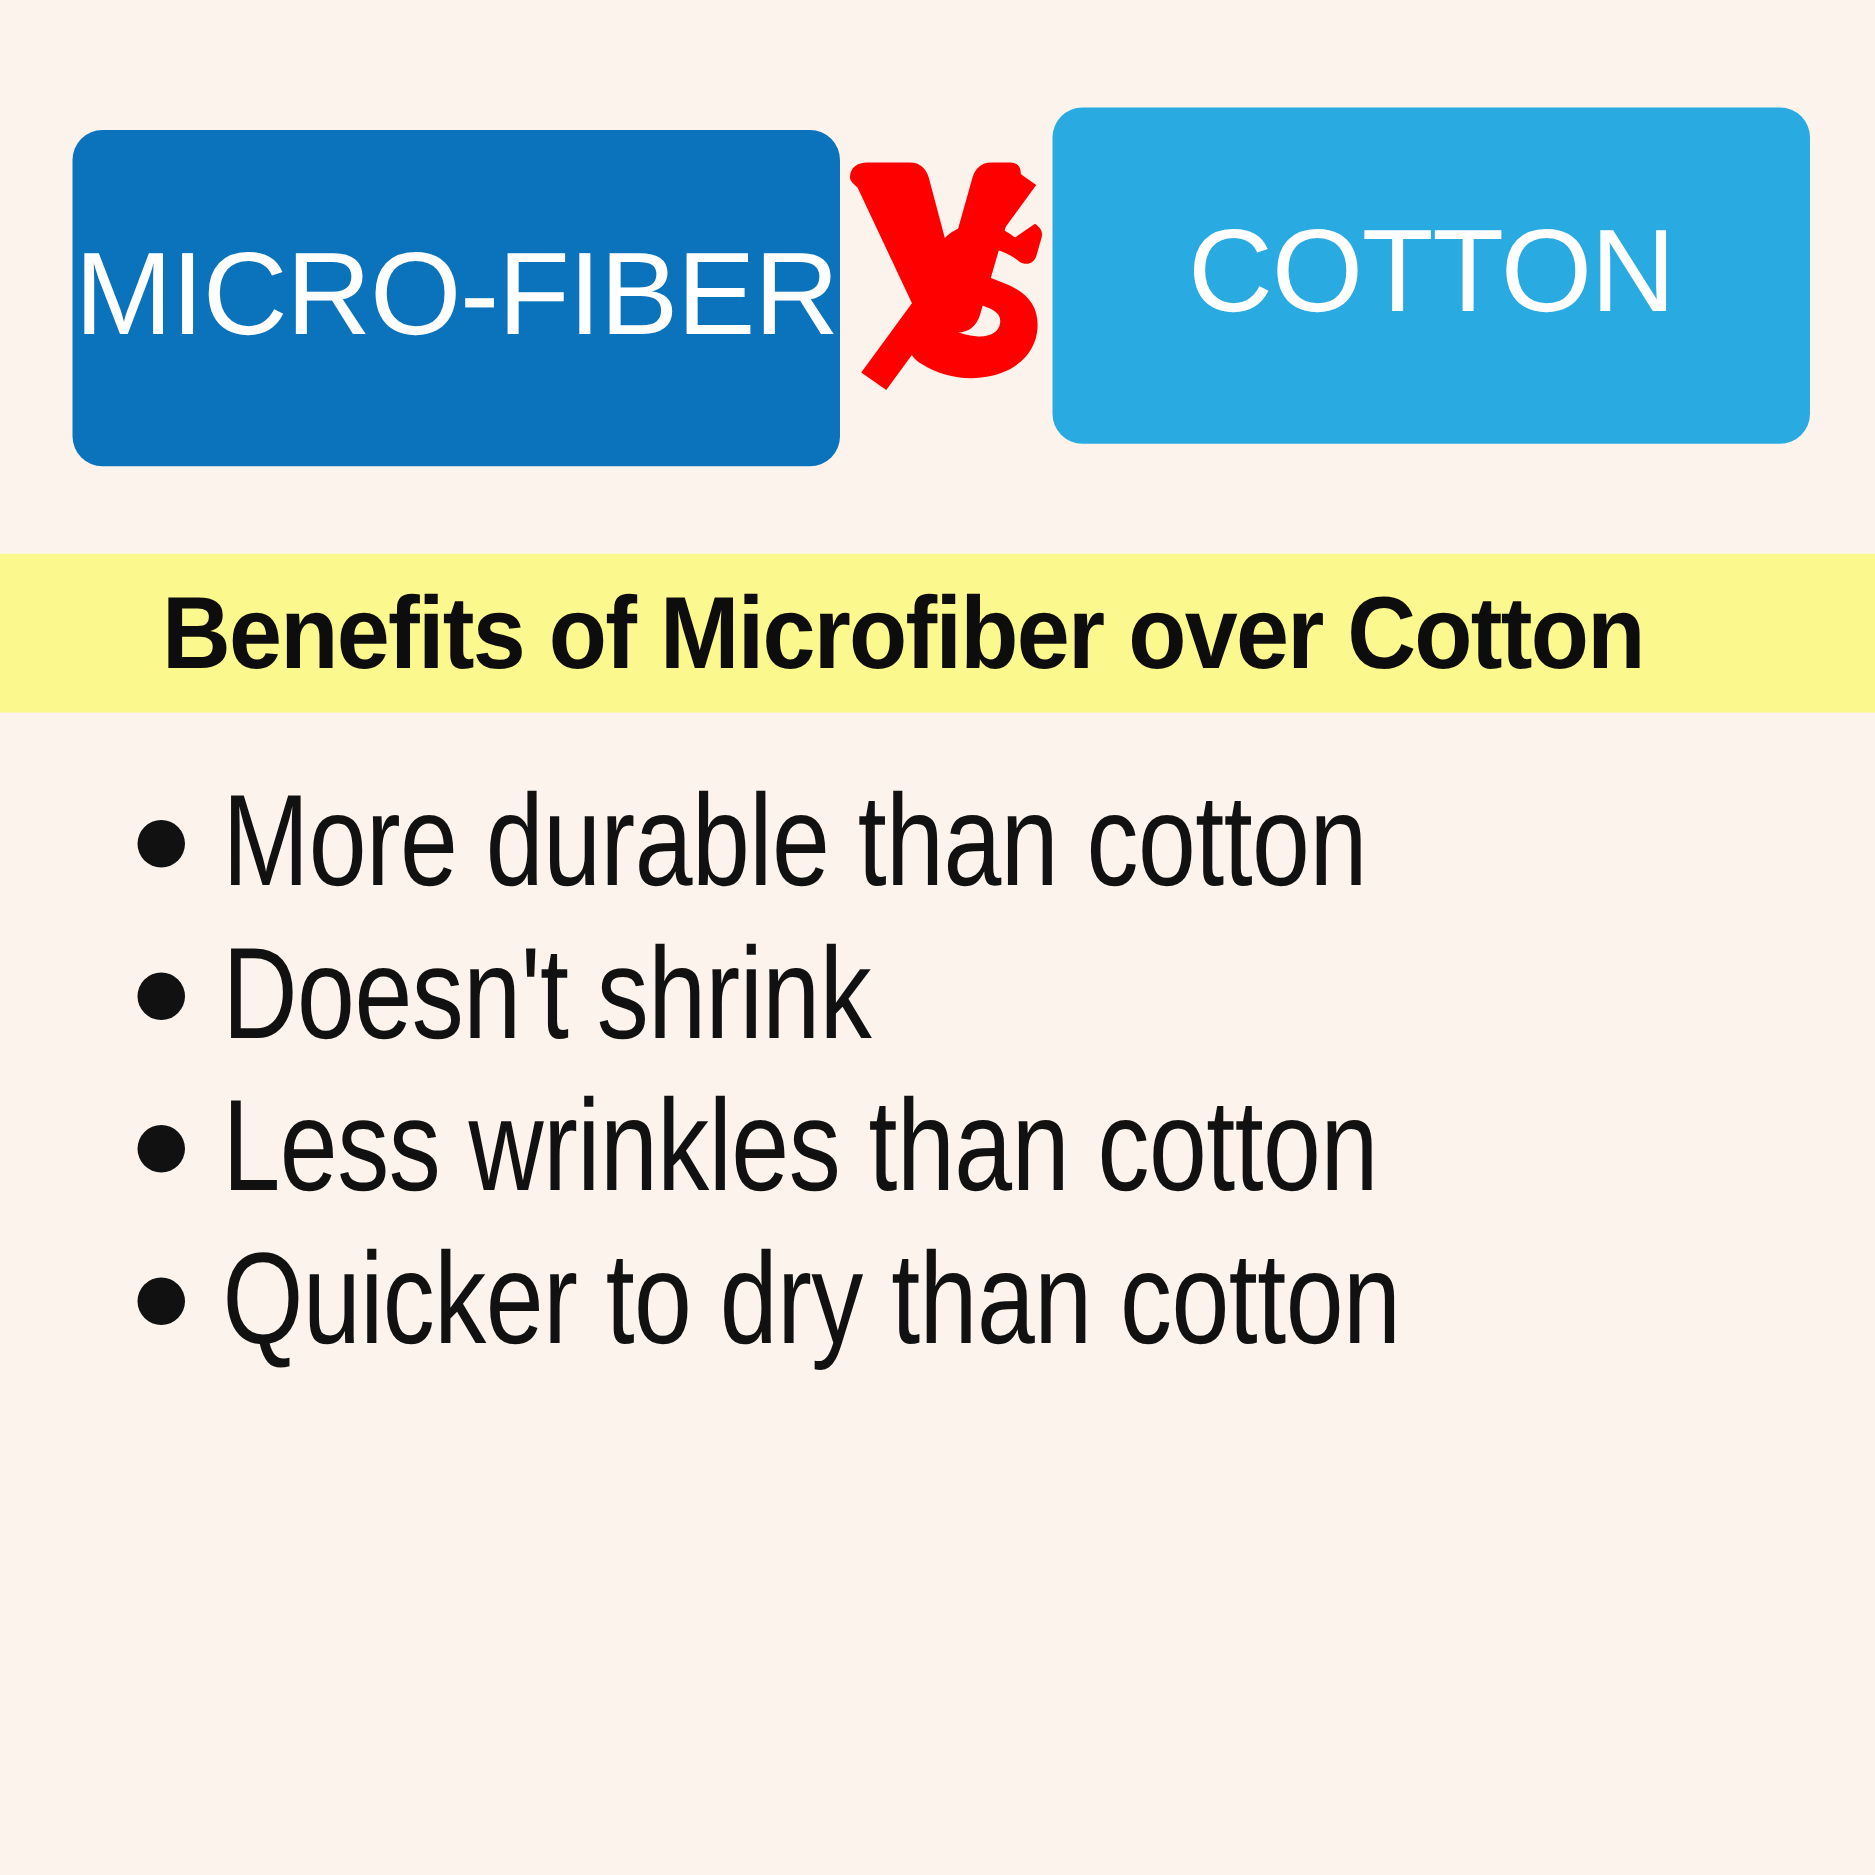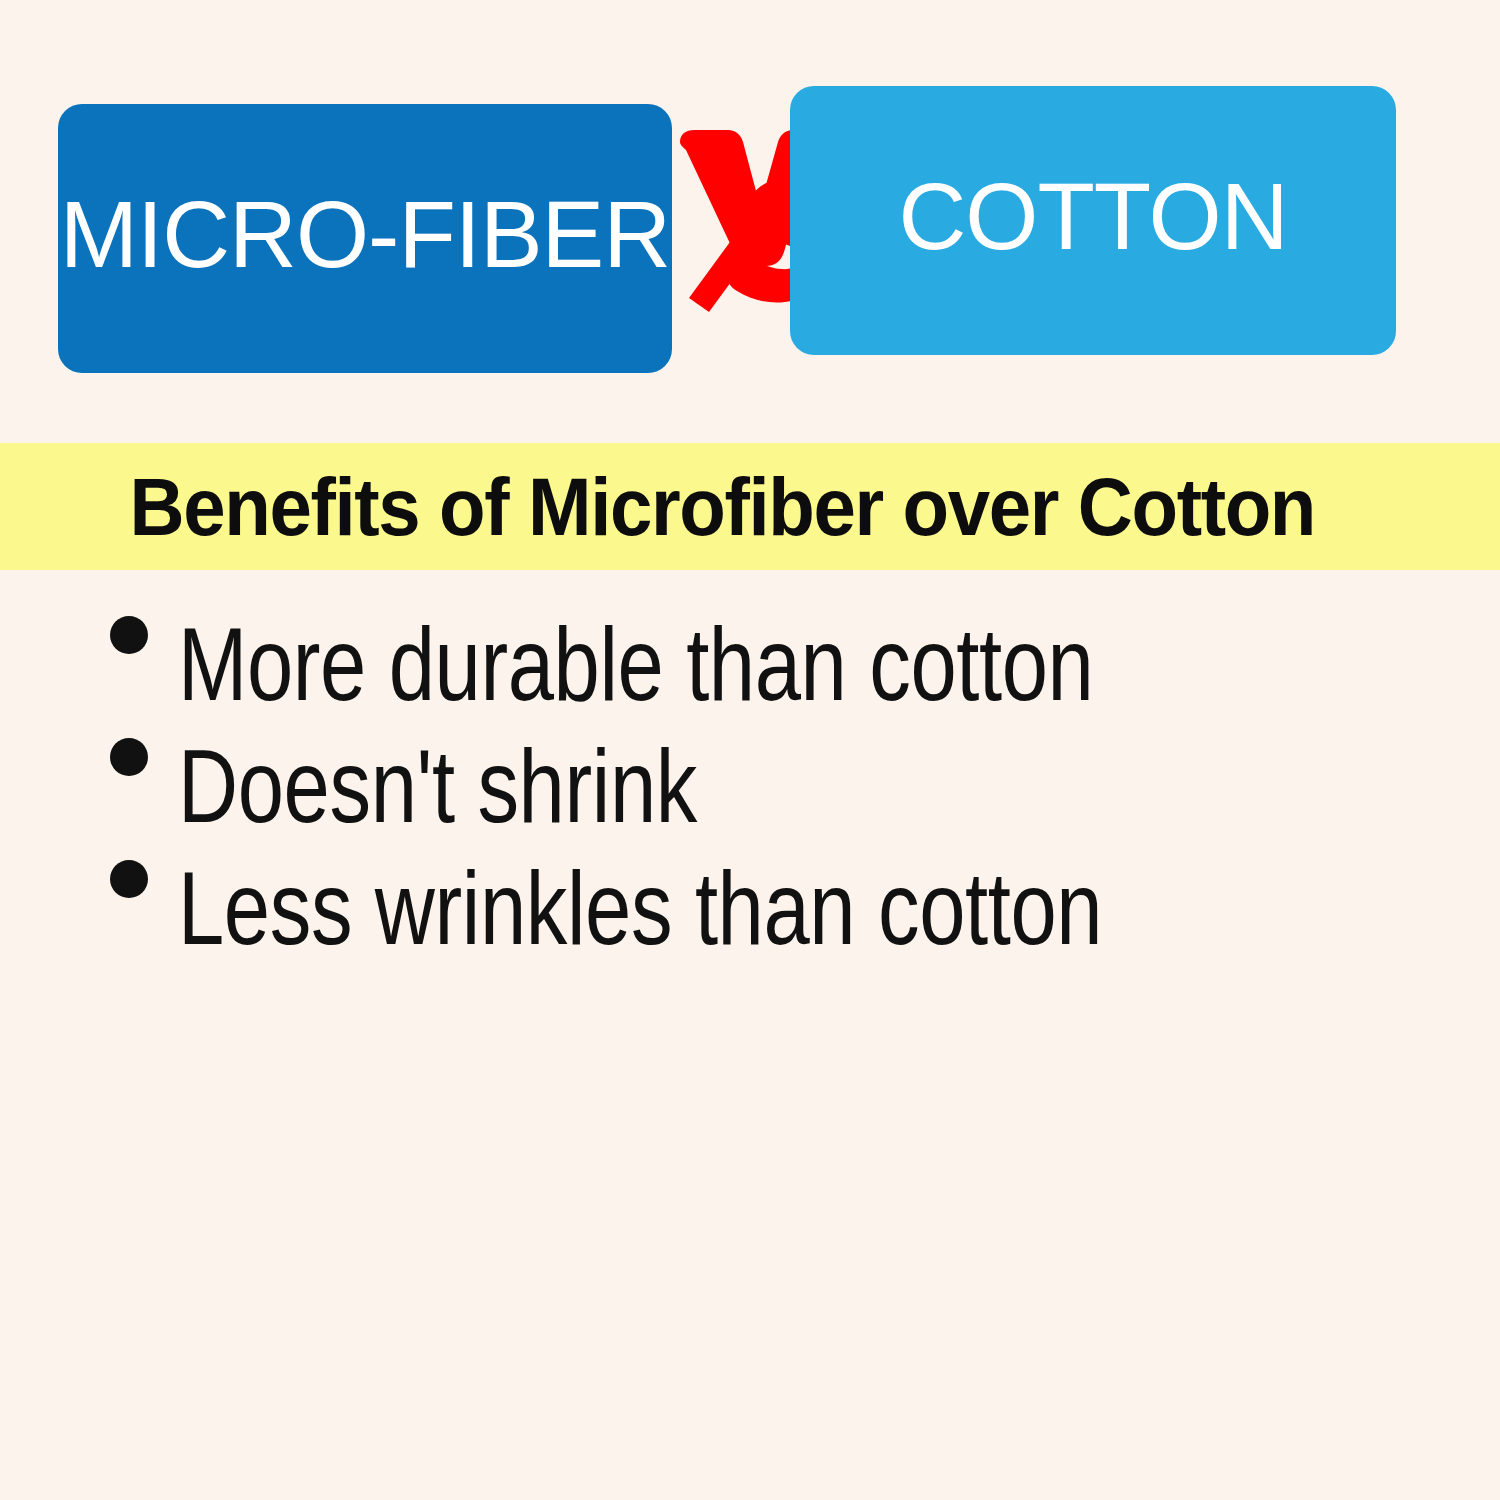--- a/index.html
+++ b/index.html
@@ -36,21 +36,21 @@
   }
 
   #left-product-box {
     left: 58px;
     width: 614px;
     background: #0b72bc;
     margin-top: 18px;
   }
 
   #right-product-box {
-    left: 790px;
+    left: 842px;
     width: 606px;
     background: #29abe2;
   }
 
   .product-label {
     color: #ffffff;
     font-family: "Liberation Sans", "DejaVu Sans", sans-serif;
     font-weight: 400;
     font-size: 96px;
     letter-spacing: -1px;
@@ -117,21 +117,21 @@
     left: 0;
     top: 612px;
     width: 1500px;
     margin: 0;
     padding: 0;
     list-style: none;
   }
 
   .benefit-item {
     display: flex;
-    align-items: flex-start;
+    align-items: center;
     height: 122px;
     padding-left: 110px;
     box-sizing: border-box;
   }
 
   .benefit-bullet {
     flex: 0 0 auto;
     width: 38px;
     height: 38px;
     border-radius: 50%;
@@ -199,13 +199,17 @@
     <span class="benefit-text">More durable than cotton</span>
   </li>
   <li class="benefit-item">
     <span class="benefit-bullet"></span>
     <span class="benefit-text">Doesn't shrink</span>
   </li>
   <li class="benefit-item">
     <span class="benefit-bullet"></span>
     <span class="benefit-text">Less wrinkles than cotton</span>
   </li>
+  <li class="benefit-item">
+    <span class="benefit-bullet"></span>
+    <span class="benefit-text">Quicker to dry than cotton</span>
+  </li>
 </ul>
 
 </body></html>

